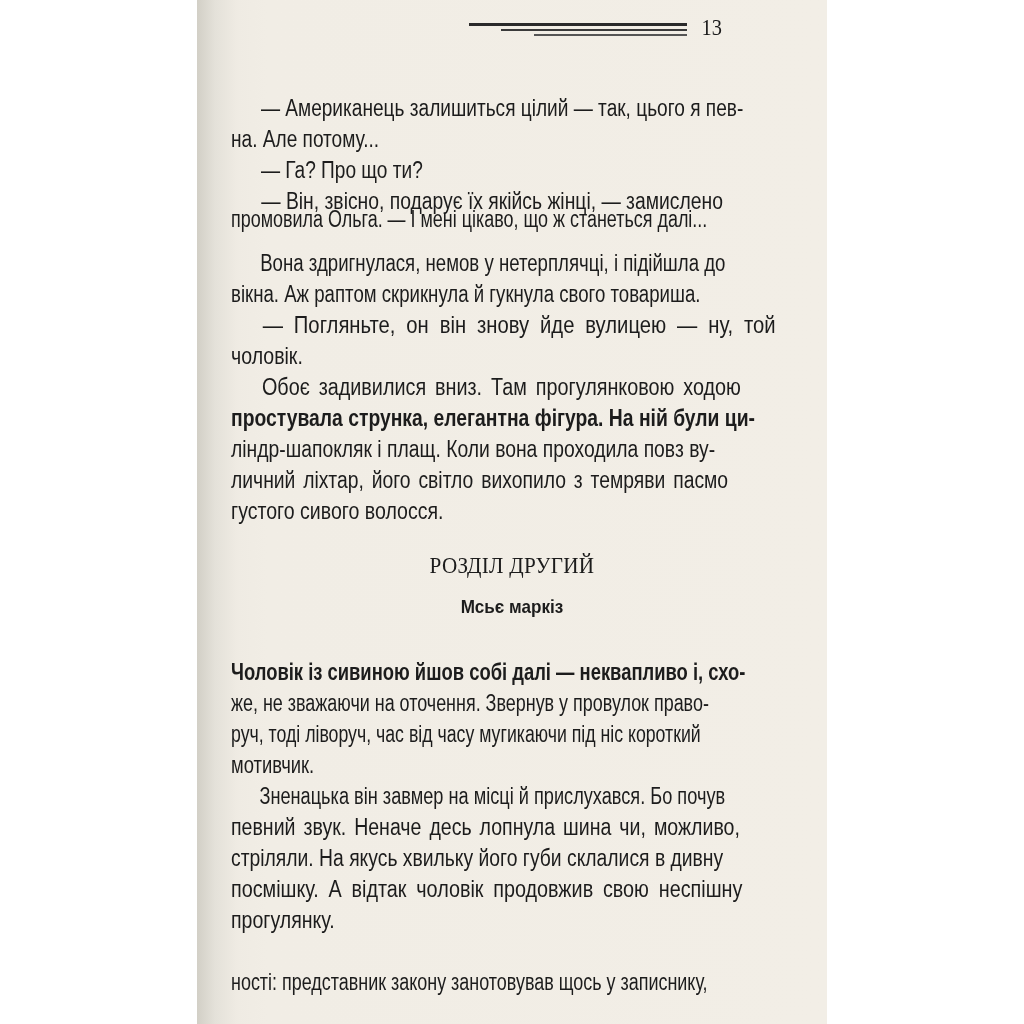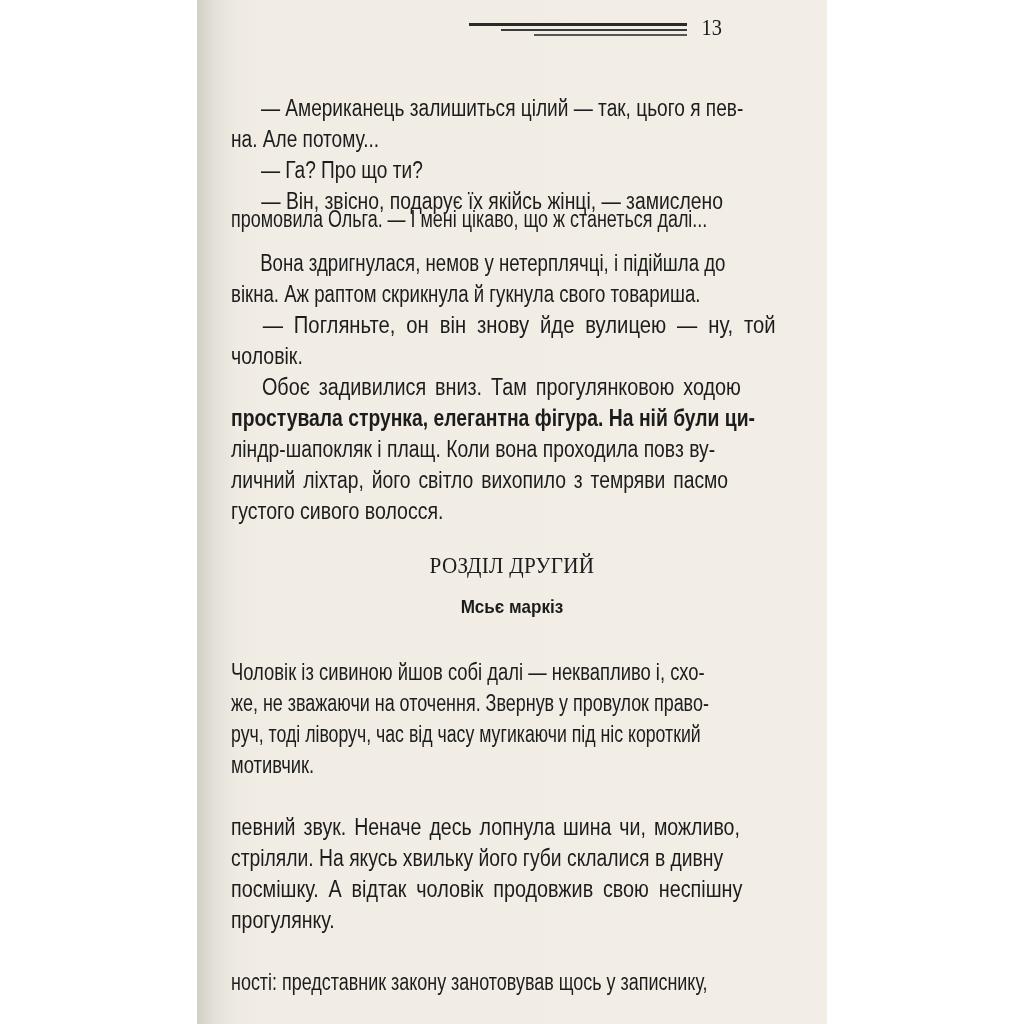--- a/index.html
+++ b/index.html
@@ -106,23 +106,24 @@
   <div class="ln" style="top:343px;"><span class="inner" style="transform:scaleX(0.85);">чоловік.</span></div>
   <div class="ln" style="top:374px;"><span class="inner" style="transform:scaleX(0.86);padding-left:36px;word-spacing:4px;">Обоє задивилися вниз. Там прогулянковою ходою</span></div>
   <div class="ln" style="top:405px;font-weight:bold;"><span class="inner" style="transform:scaleX(0.84);">простувала струнка, елегантна фігура. На ній були ци-</span></div>
   <div class="ln" style="top:436px;"><span class="inner" style="transform:scaleX(0.84);">ліндр-шапокляк і плащ. Коли вона проходила повз ву-</span></div>
   <div class="ln" style="top:467px;"><span class="inner" style="transform:scaleX(0.84);word-spacing:3px;">личний ліхтар, його світло вихопило з темряви пасмо</span></div>
   <div class="ln" style="top:498px;"><span class="inner" style="transform:scaleX(0.85);">густого сивого волосся.</span></div>
 
   <div class="chapter-title">РОЗДІЛ ДРУГИЙ</div>
   <div class="chapter-subtitle">Мсьє маркіз</div>
 
-  <div class="ln" style="top:659px;"><span class="inner" style="transform:scaleX(0.80);">Чоловік із сивиною йшов собі далі — неквапливо і, схо-</span></div>
+  <div class="ln" style="top:659px;font-weight:bold;"><span class="inner" style="transform:scaleX(0.80);">Чоловік із сивиною йшов собі далі — неквапливо і, схо-</span></div>
   <div class="ln" style="top:690px;"><span class="inner" style="transform:scaleX(0.78);">же, не зважаючи на оточення. Звернув у провулок право-</span></div>
   <div class="ln" style="top:721px;"><span class="inner" style="transform:scaleX(0.77);">руч, тоді ліворуч, час від часу мугикаючи під ніс короткий</span></div>
   <div class="ln" style="top:752px;"><span class="inner" style="transform:scaleX(0.80);">мотивчик.</span></div>
+  <div class="ln" style="top:783px;"><span class="inner" style="transform:scaleX(0.79);padding-left:36px;">Зненацька він завмер на місці й прислухався. Бо почув</span></div>
   <div class="ln" style="top:814px;"><span class="inner" style="transform:scaleX(0.85);word-spacing:3px;">певний звук. Неначе десь лопнула шина чи, можливо,</span></div>
   <div class="ln" style="top:845px;"><span class="inner" style="transform:scaleX(0.84);">стріляли. На якусь хвильку його губи склалися в дивну</span></div>
   <div class="ln" style="top:907px;"><span class="inner" style="transform:scaleX(0.85);">прогулянку.</span></div>
   <div class="ln" style="top:876px;"><span class="inner" style="transform:scaleX(0.86);word-spacing:5px;">посмішку. А відтак чоловік продовжив свою неспішну</span></div>
   <div class="ln" style="top:969px;"><span class="inner" style="transform:scaleX(0.78);">ності: представник закону занотовував щось у записнику,</span></div>
 
 </div>
 
 </body></html>

